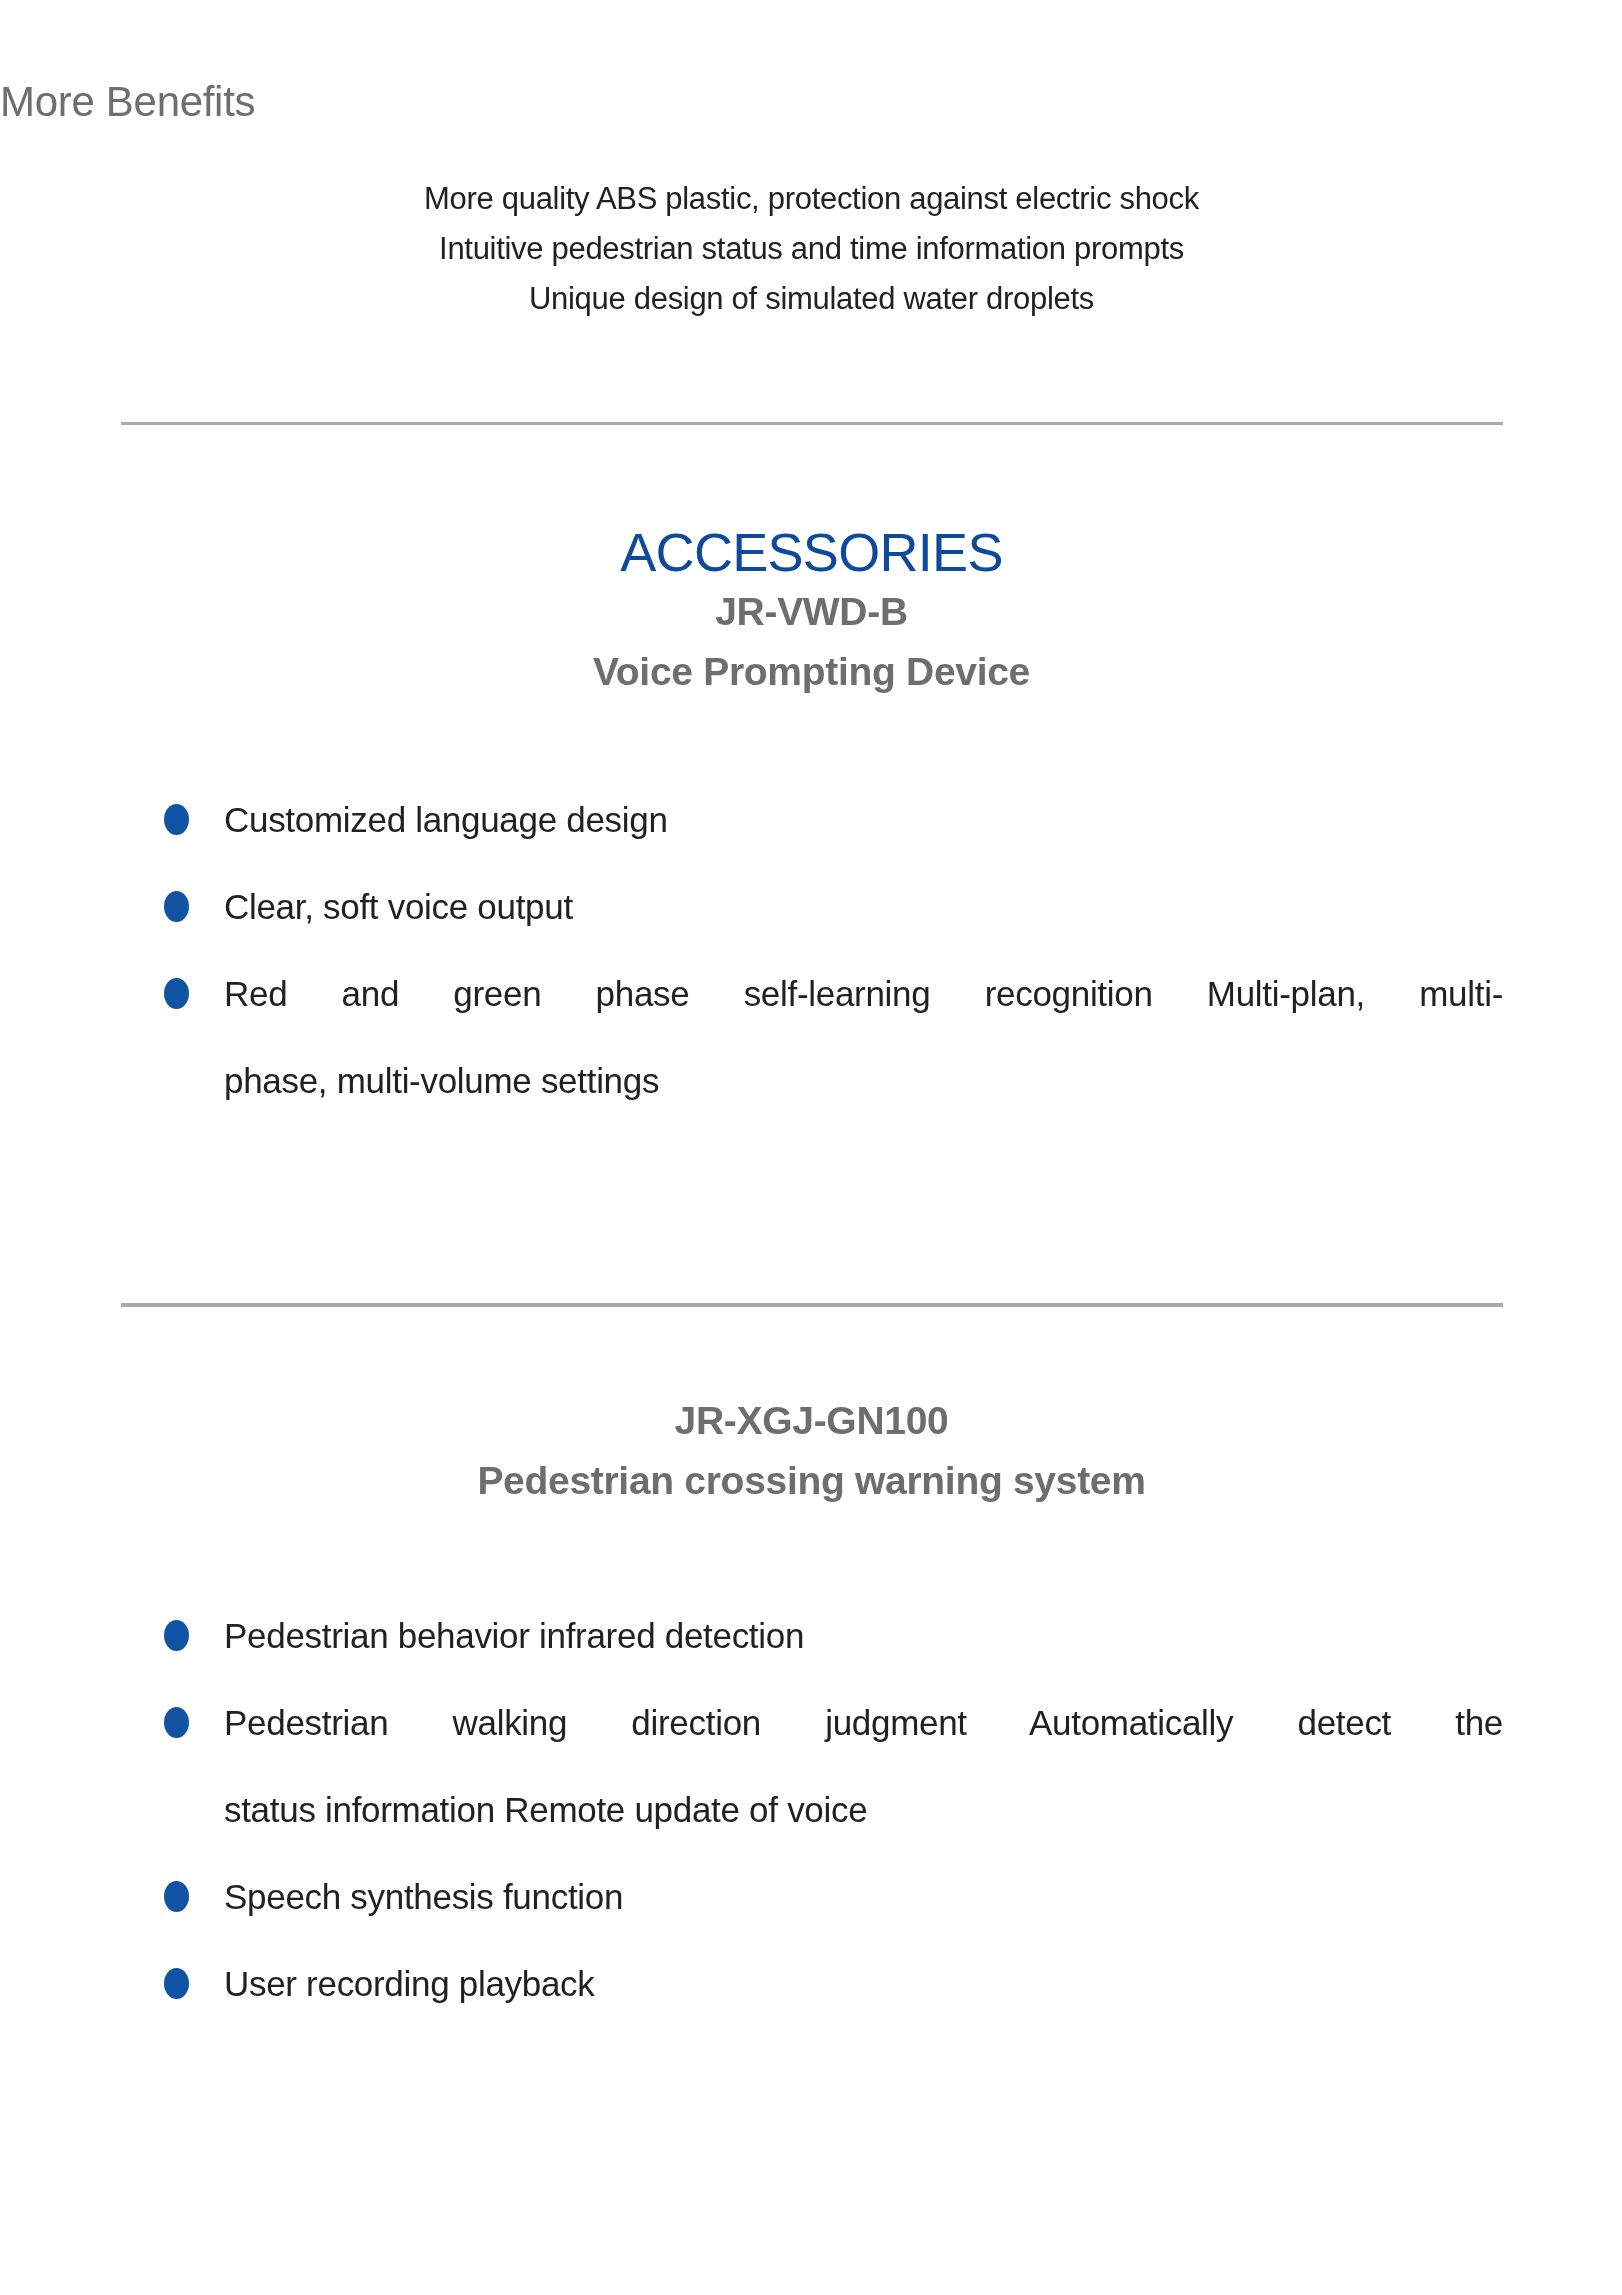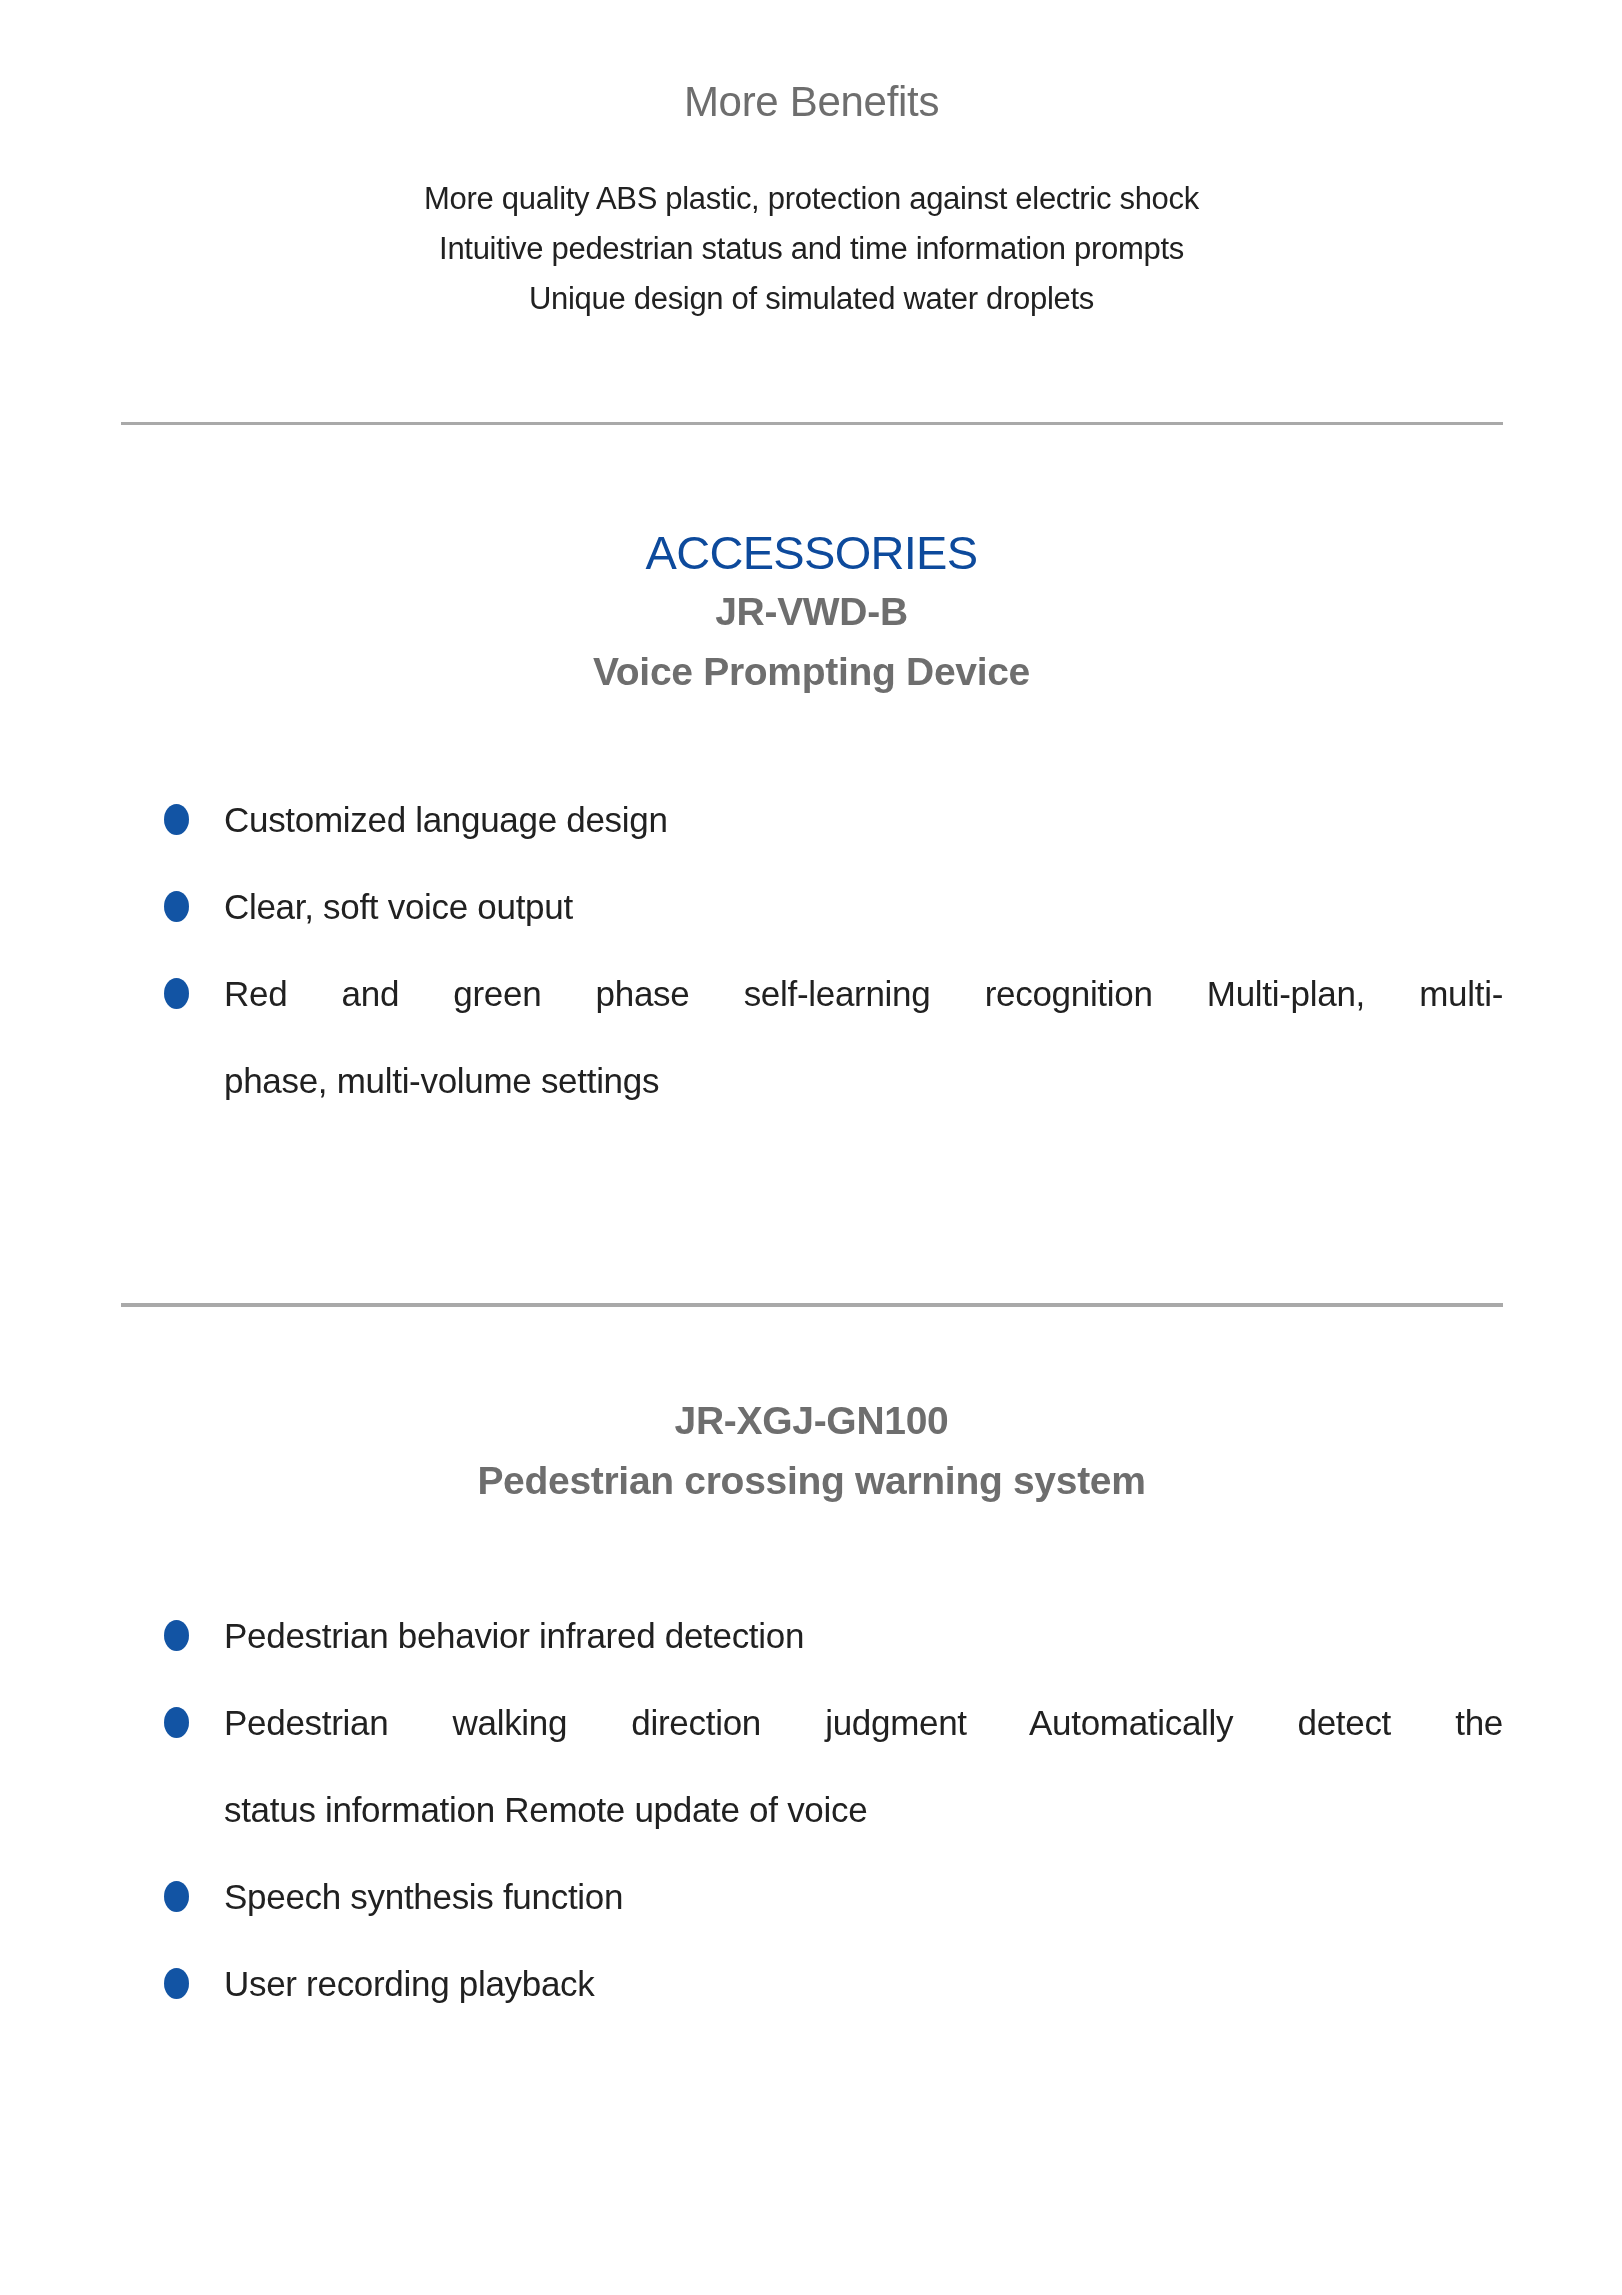--- a/index.html
+++ b/index.html
@@ -24,21 +24,21 @@
     overflow: hidden;
   }
 
   
   .more-title {
     margin: 77px 0 0 0;
     font-size: 42px;
     line-height: 50px;
     font-weight: 400;
     color: var(--heading-gray);
-    text-align: center;
+    text-align: left;
     letter-spacing: -0.3px;
   }
   .benefit-lines { margin: 47px 0 0 0; }
   .benefit-line {
     font-size: 31px;
     line-height: 50px;
     color: var(--body-text);
     text-align: center;
     letter-spacing: -0.3px;
   }
@@ -50,21 +50,21 @@
     width: 1382px;
     background: var(--divider-gray);
     margin: 0 auto;
   }
   .divider-1 { margin-top: 98px; }
   .divider-2 { margin-top: 179px; }
 
   
   .acc-title {
     margin: 98px 0 0 0;
-    font-size: 47px;
+    font-size: 54px;
     line-height: 59px;
     font-weight: 400;
     color: var(--accent-blue);
     text-align: center;
     letter-spacing: -0.7px;
   }
   .sub-heading {
     margin: 0;
     font-size: 39px;
     line-height: 60px;

